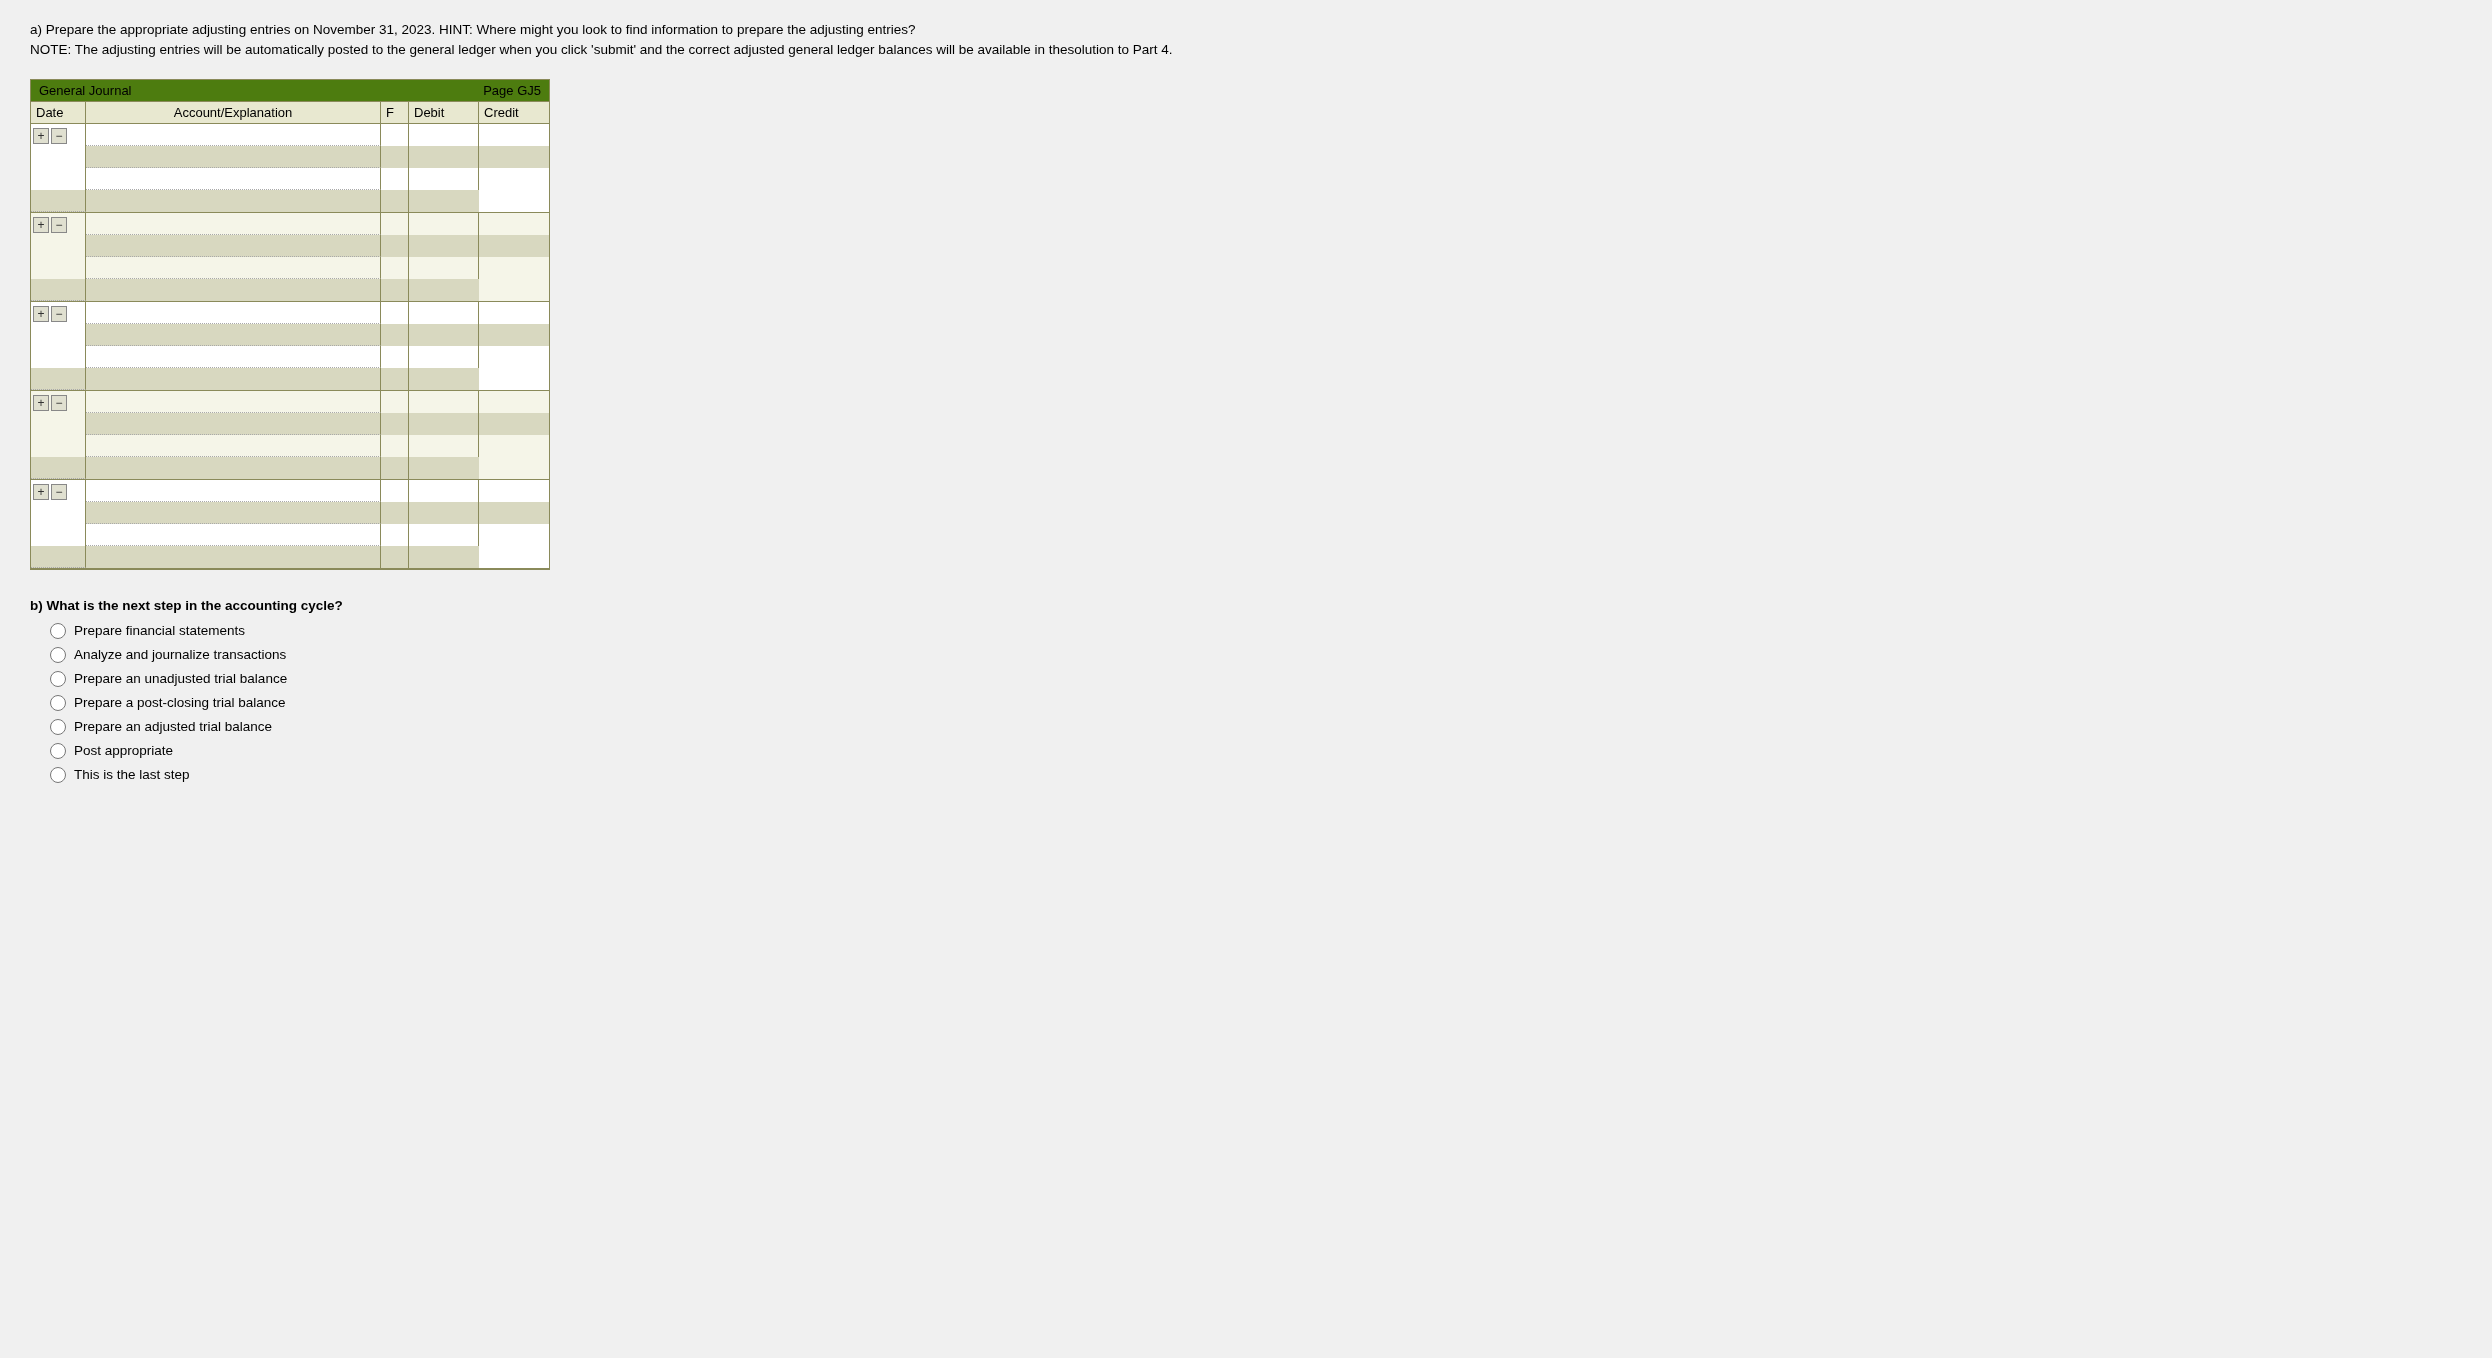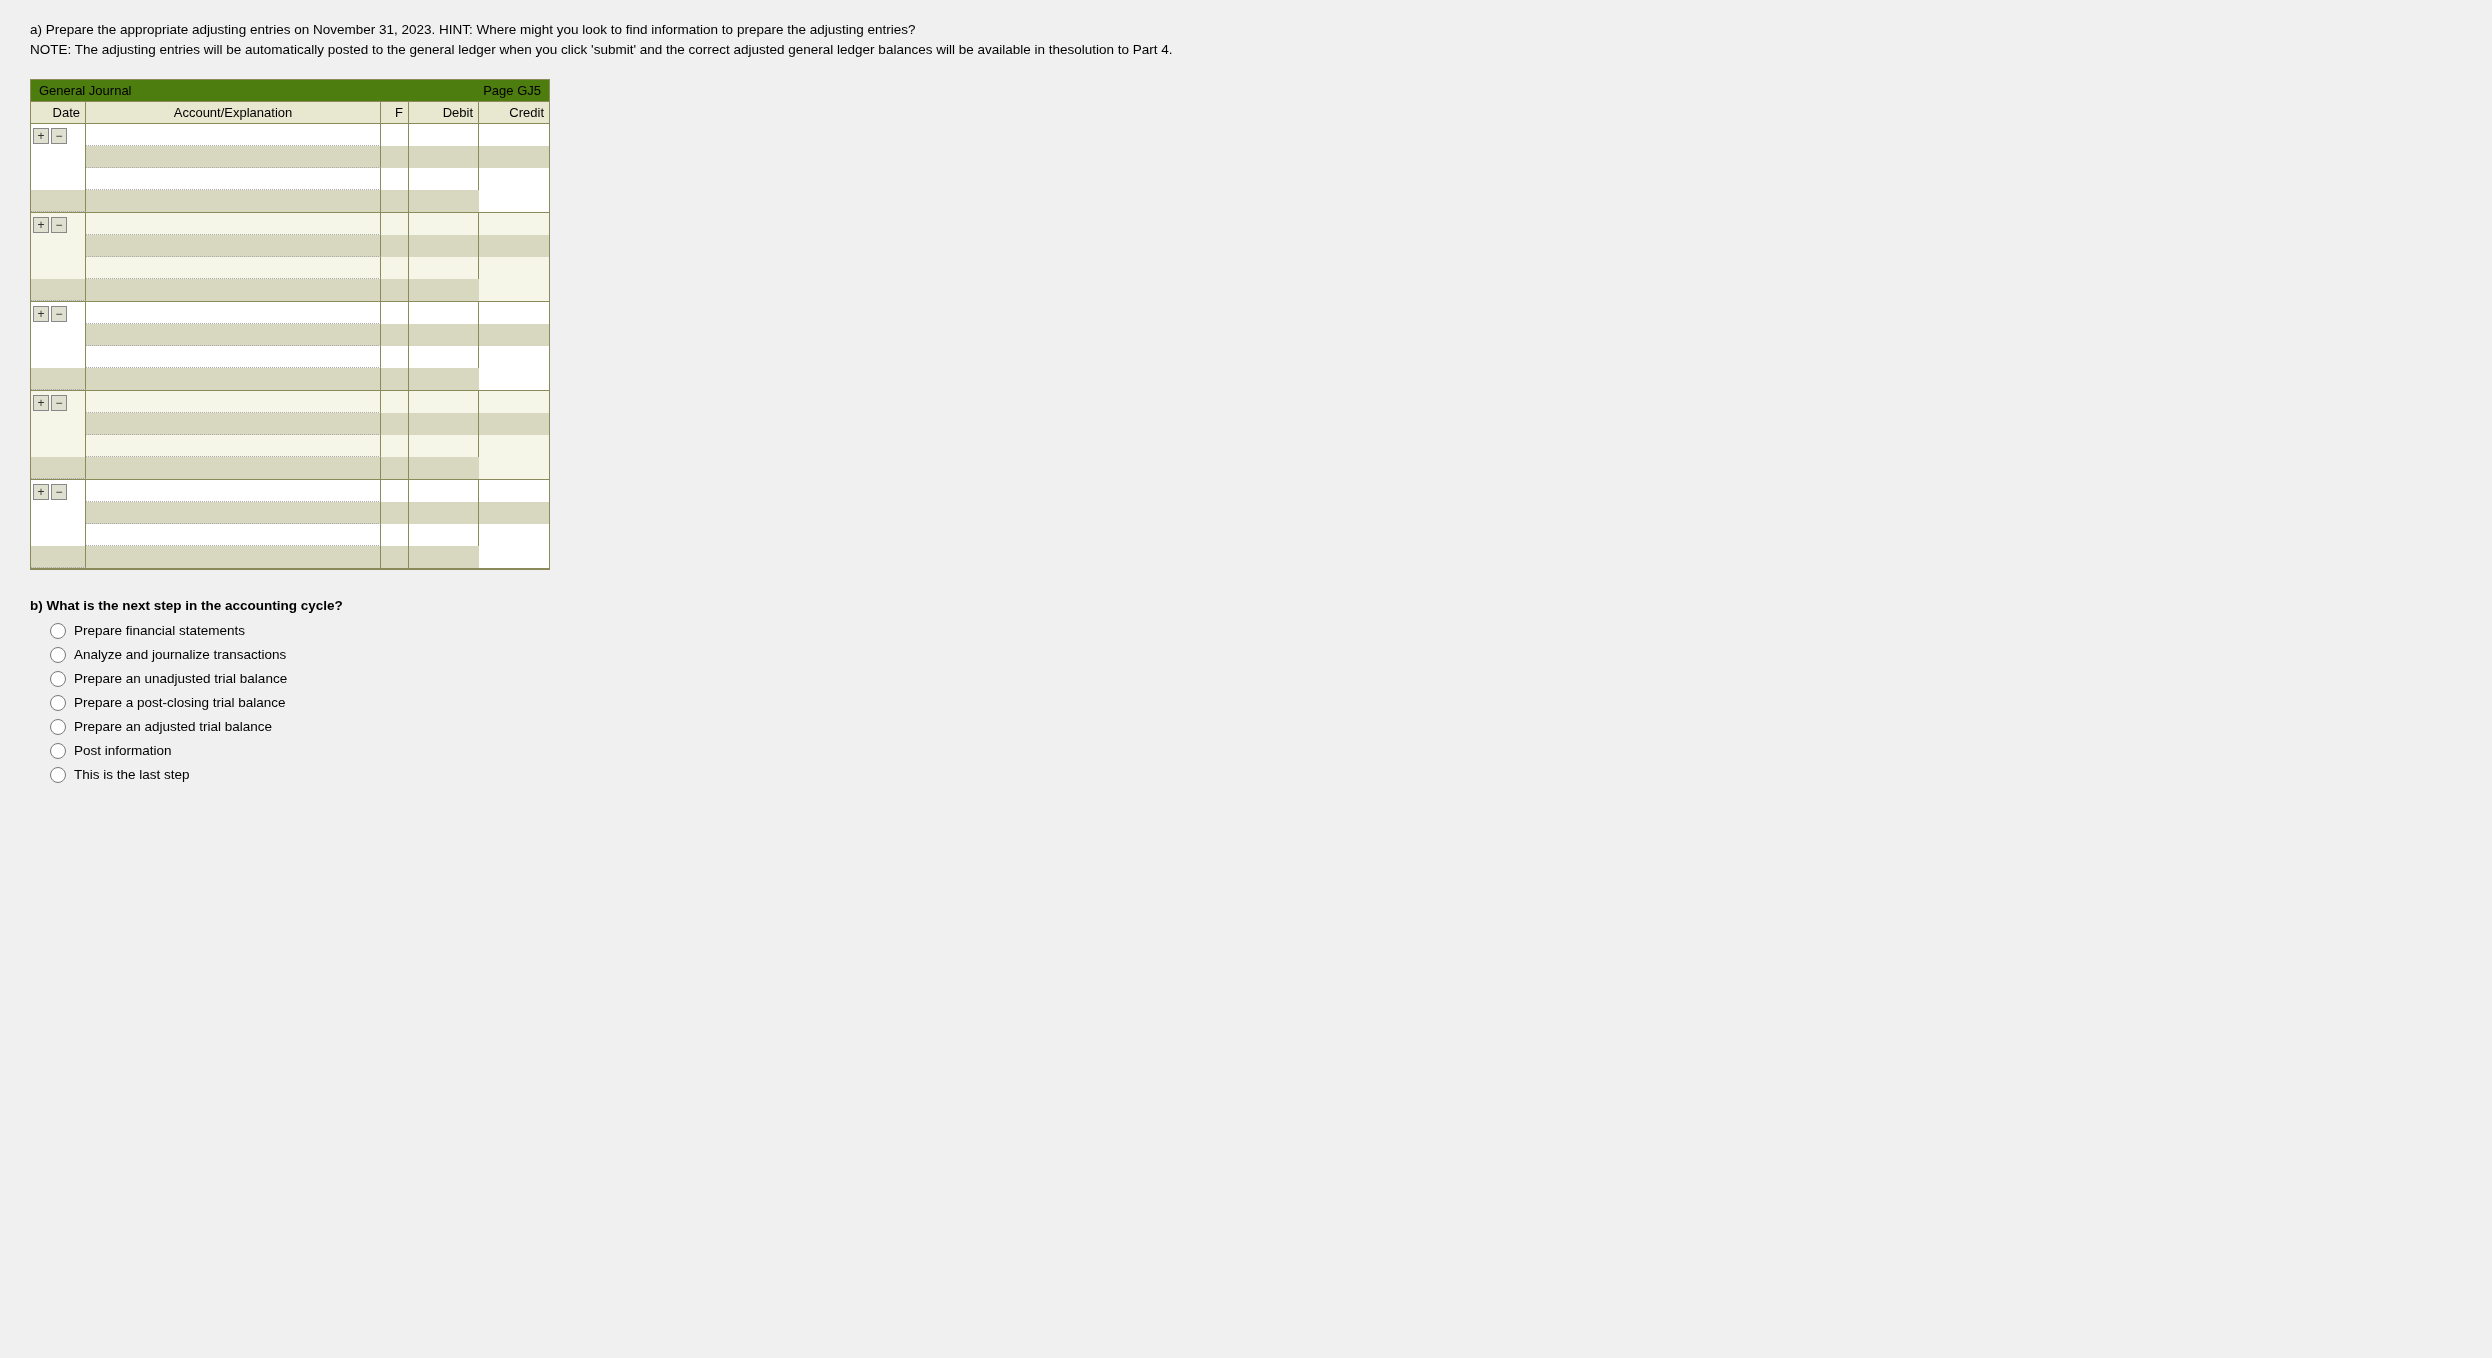--- a/index.html
+++ b/index.html
@@ -36,21 +36,21 @@
     .journal-header-row {
       display: grid;
       grid-template-columns: 55px 1fr 28px 70px 70px;
       border-bottom: 1.5px solid #8a8a5a;
       background: #e8e8d0;
       font-size: 13px;
     }
     .journal-header-row .col {
       border-right: 1px solid #8a8a5a;
       padding: 3px 5px;
-      text-align: right;
+      text-align: left;
     }
     .journal-header-row .col:last-child {
       border-right: none;
     }
     .journal-header-row .col-acct {
       text-align: center;
     }
     
     .entry-group {
       display: grid;
@@ -306,20 +306,20 @@
       <div class="radio-option">
         <input type="radio" name="part_b_answer" value="Prepare a post-closing trial balance" style="">
         <label>Prepare a post-closing trial balance</label>
       </div>
       <div class="radio-option">
         <input type="radio" name="part_b_answer" value="Prepare an adjusted trial balance" style="">
         <label>Prepare an adjusted trial balance</label>
       </div>
       <div class="radio-option">
         <input type="radio" name="part_b_answer" value="Post transactions" style="">
-        <label>Post information</label>
+        <label>Post appropriate</label>
       </div>
       <div class="radio-option">
         <input type="radio" name="part_b_answer" value="This is the last step" style="">
         <label>This is the last step</label>
       </div>
     </div>
 </div>
 
 </body></html>

